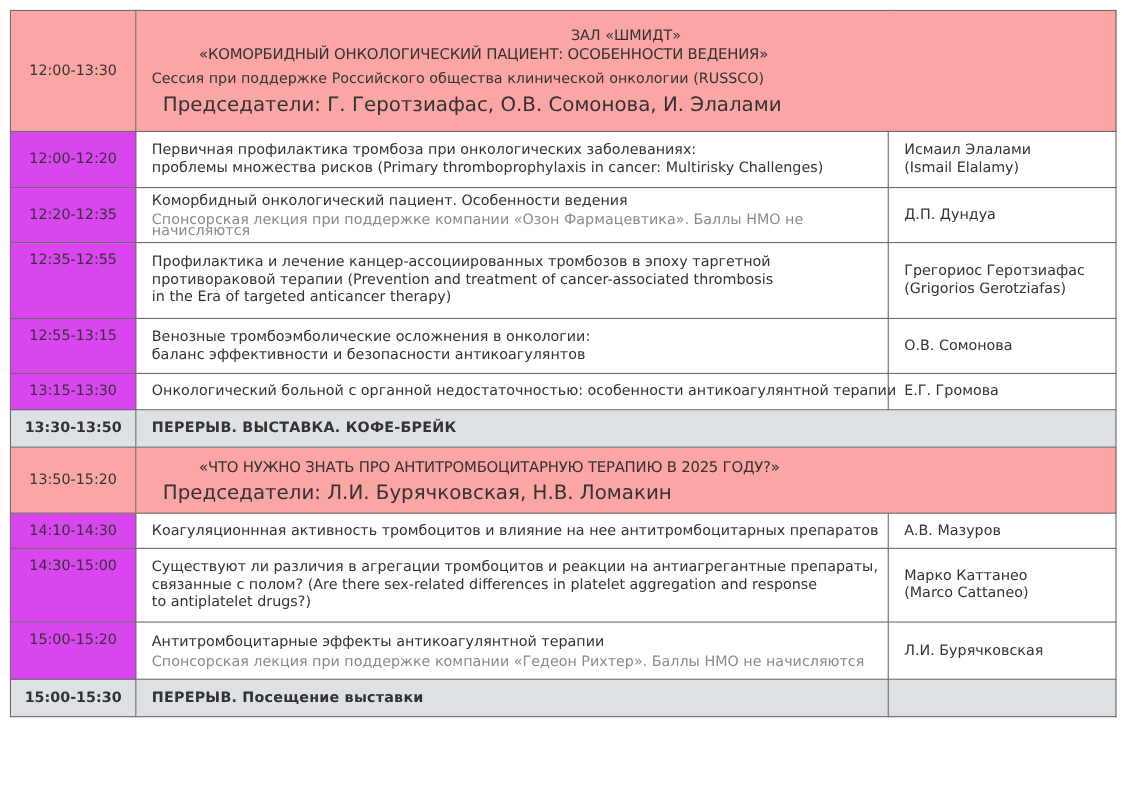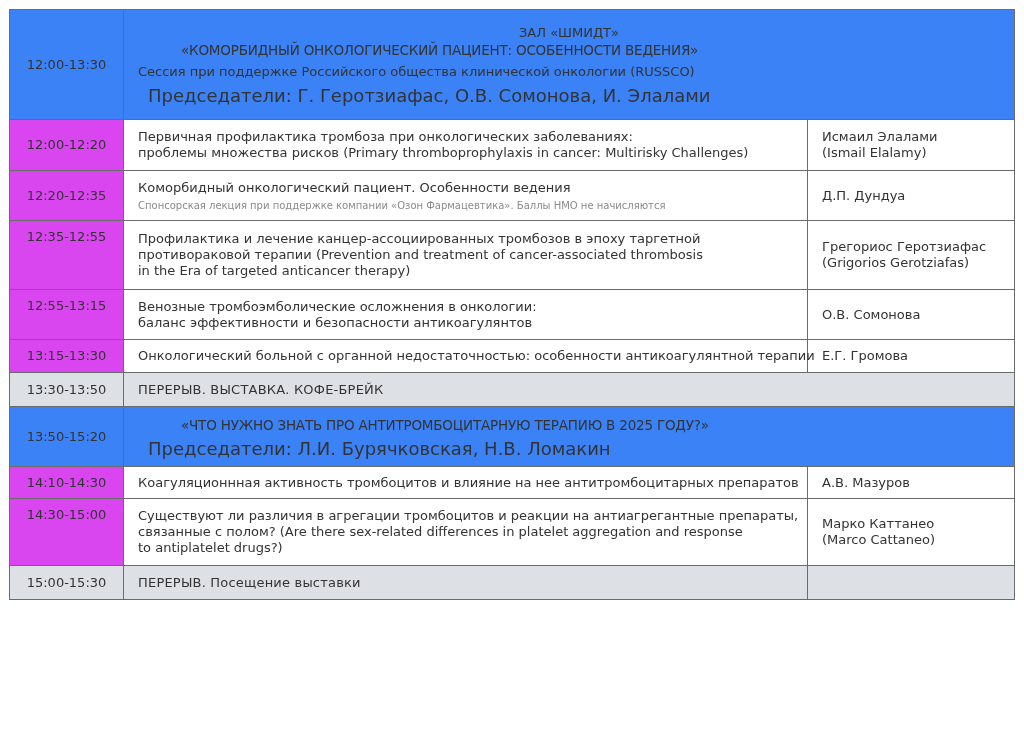--- a/index.html
+++ b/index.html
@@ -6,29 +6,29 @@
   body { width: 1024px; height: 731px; position: relative; overflow: hidden;
          font-family: "DejaVu Sans", sans-serif; color: #333333; }
   #program { position: absolute; left: 9px; top: 9px; width: 1005px;
              border-collapse: collapse; table-layout: fixed; }
   #program td { border: 1.5px solid #6b6b6b; padding: 0 14px; vertical-align: middle;
                 font-size: 13px; line-height: 16px; }
   #program col.c-time { width: 114px; }
   #program col.c-topic { width: 684px; }
   #program col.c-speaker { width: 207px; }
   td.time { text-align: center; padding: 0 !important; }
-  tr.session td { background: #3b82f6; }
+  tr.session td { background: #fca5a5; }
   tr.talk td.time { background: #d946ef; }
   tr.talk td.topic, tr.talk td.speaker { background: #ffffff; }
-  tr.break td { background: #dde1e5; }
+  tr.break td { background: #dde1e5; font-weight: bold; }
   .hall { text-align: center; font-size: 13px; }
   .session-title { font-size: 13.5px; letter-spacing: -0.2px; margin-top: 1px; margin-left: 43px; }
   .support { font-size: 13px; margin-top: 6px; }
   .chairs { font-size: 18px; margin-top: 8px; margin-left: 10px; }
-  .sponsor-note { font-size: 10px; color: #8a8a8a; margin-top: 5px; line-height: 10px; }
+  .sponsor-note { font-size: 13px; color: #8a8a8a; margin-top: 5px; line-height: 10px; }
   .line { display: block; white-space: nowrap; }
   .break-label { font-size: 13.5px; letter-spacing: 0.2px; }
 </style>
 </head>
 <body>
 
 <table id="program">
   <colgroup>
     <col class="c-time">
       <col class="c-topic">
@@ -126,20 +126,30 @@
       <td class="topic">
         <span class="line">Существуют ли различия в агрегации тромбоцитов и реакции  на антиагрегантные препараты,</span>
         <span class="line">связанные  с полом? (Are there sex-related differences in platelet aggregation and response</span>
         <span class="line">to antiplatelet drugs?)</span>
       </td>
       <td class="speaker">
         <span class="line">Марко Каттанео</span>
         <span class="line">(Marco Cattaneo)</span>
       </td>
     </tr>
+    <tr class="talk" style="height:52px">
+      <td class="time" style="vertical-align:top;padding-top:8px!important">15:00-15:20</td>
+      <td class="topic">
+        <span class="line">Антитромбоцитарные эффекты антикоагулянтной терапии</span>
+        <div class="sponsor-note">Спонсорская лекция при поддержке компании «Гедеон Рихтер». Баллы НМО не начисляются</div>
+      </td>
+      <td class="speaker">
+        <span class="line">Л.И. Бурячковская</span>
+      </td>
+    </tr>
 
     <tr class="break" style="height:34px">
       <td class="time">15:00-15:30</td>
       <td class="break-label">ПЕРЕРЫВ. Посещение выставки</td>
       <td></td>
     </tr>
   </tbody>
 </table>
 
 </body></html>

